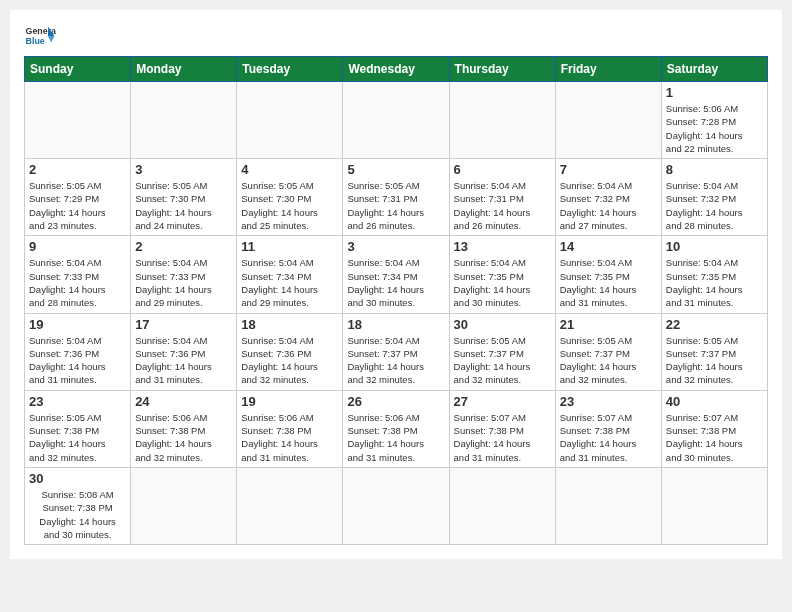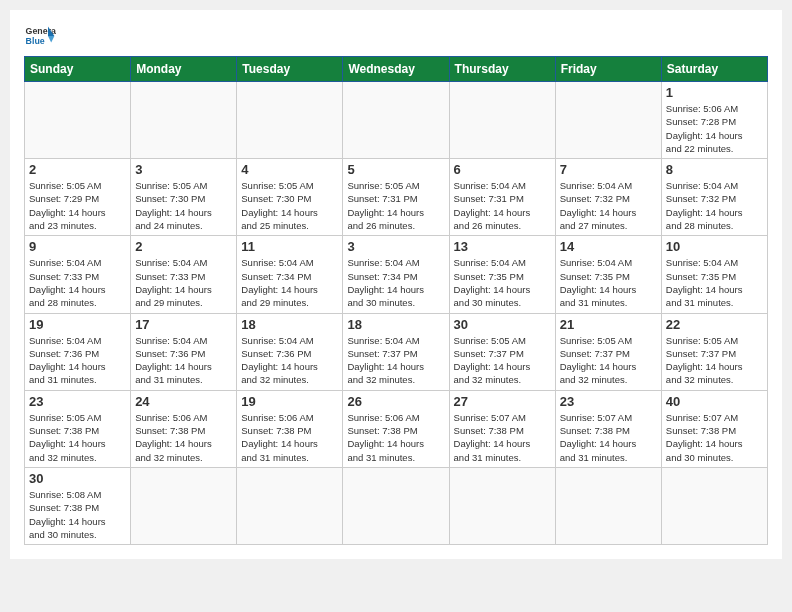--- a/index.html
+++ b/index.html
@@ -331,21 +331,21 @@
             <span class="day-number">40</span>
             <div class="day-info" style="white-space: pre-line;">Sunrise: 5:07 AM
 Sunset: 7:38 PM
 Daylight: 14 hours
 and 30 minutes.</div>
           </td>
         </tr>
         <tr>
           <td>
             <span class="day-number">30</span>
-            <div class="day-info" style="white-space: pre-line;">Sunrise: 5:08 AM
+            <div class="day-info" style="white-space: pre-line; text-align: center;">Sunrise: 5:08 AM
 Sunset: 7:38 PM
 Daylight: 14 hours
 and 30 minutes.</div>
           </td>
           <td class="empty"></td>
           <td class="empty"></td>
           <td class="empty"></td>
           <td class="empty"></td>
           <td class="empty"></td>
           <td class="empty"></td>

